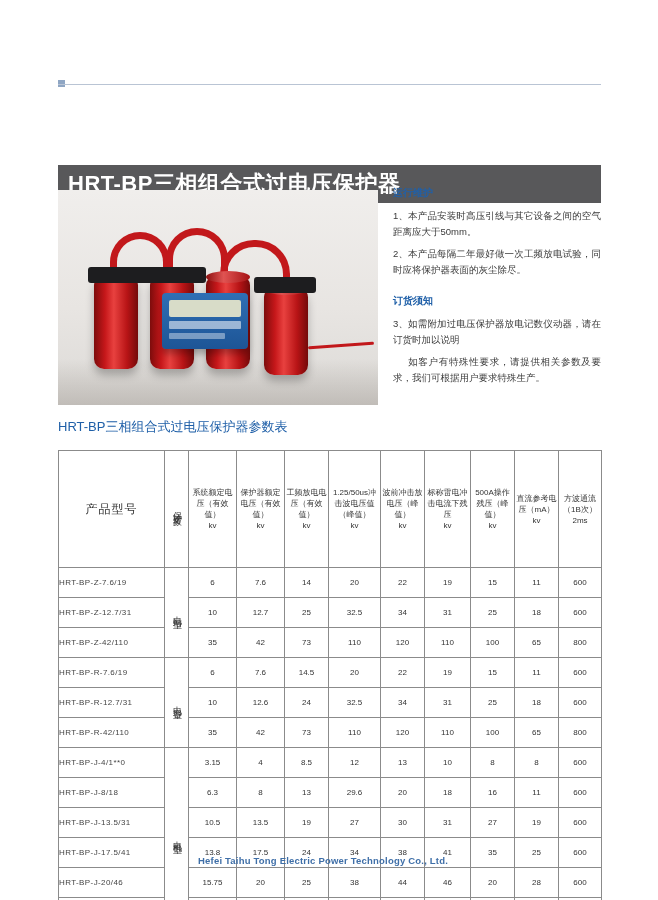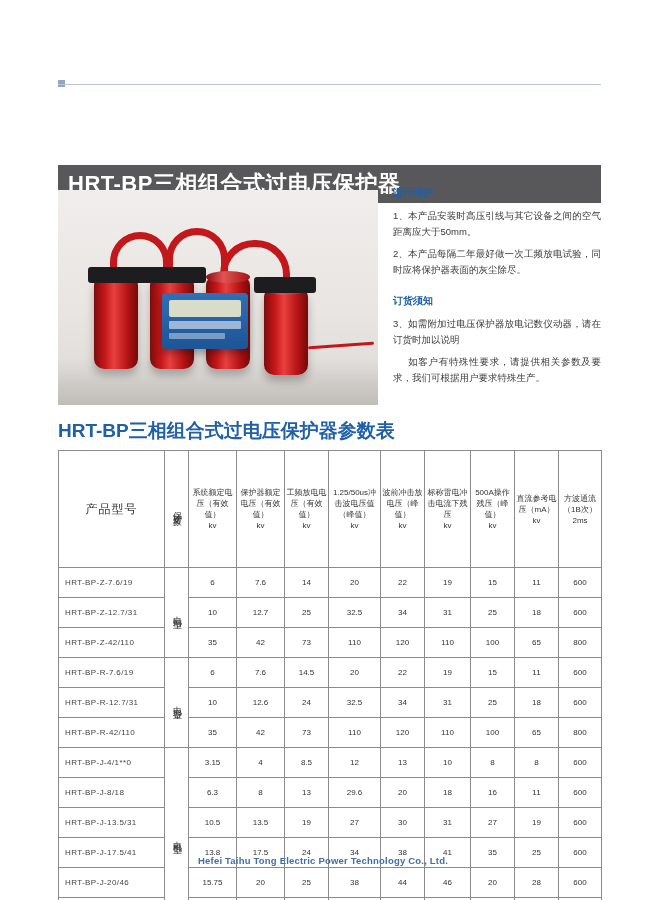--- a/index.html
+++ b/index.html
@@ -193,22 +193,22 @@
     margin: 0 0 6px 0;
     text-align: justify;
   }
   .sec-p.indent { text-indent: 1.6em; }
 
   
   .params-title {
     position: absolute;
     left: 58px;
     top: 418px;
-    font-size: 19px;
-    font-weight: bold;
+    font-size: 13px;
+    font-weight: normal;
     color: #2060a8;
   }
 
   
   table.spec {
     position: absolute;
     left: 58px;
     top: 450px;
     width: 543px;
     border-collapse: collapse;
@@ -236,21 +236,20 @@
   table.spec thead th.vert {
     font-size: 9px;
   }
   table.spec tbody td {
     height: 29px;
     font-size: 8px;
   }
   table.spec tbody td.model-cell {
     font-size: 8px;
     letter-spacing: 0.4px;
-    padding-left: 6px;
     text-align: left;
     color: #444;
   }
   table.spec tbody td.group-cell {
     font-size: 9px;
     line-height: 13px;
     width: 22px;
   }
   .vtext {
     writing-mode: vertical-rl;

